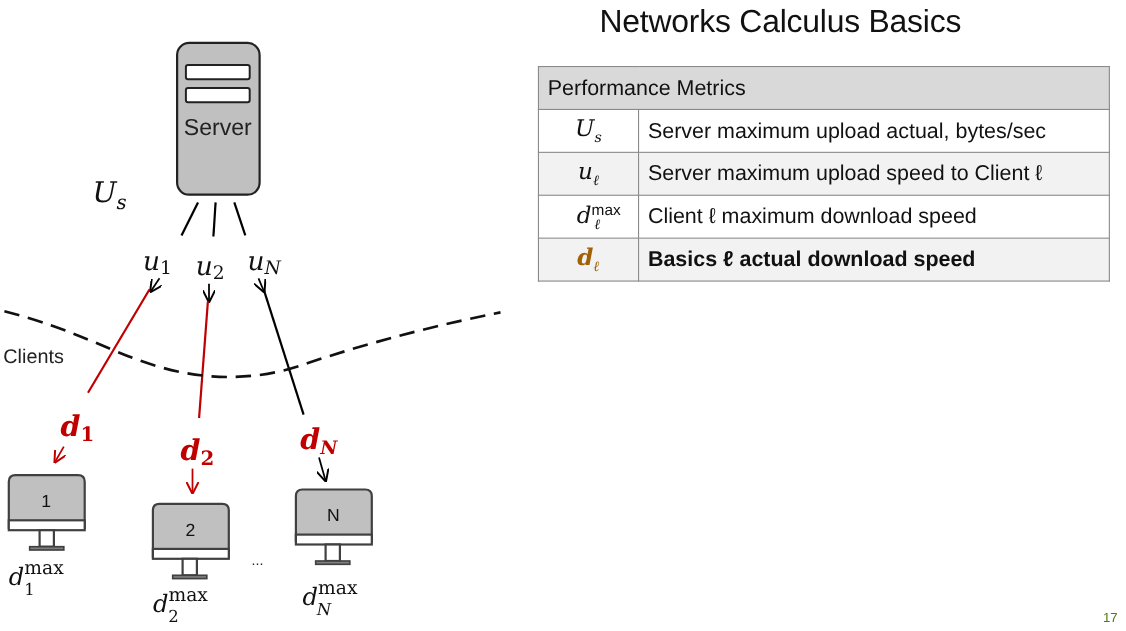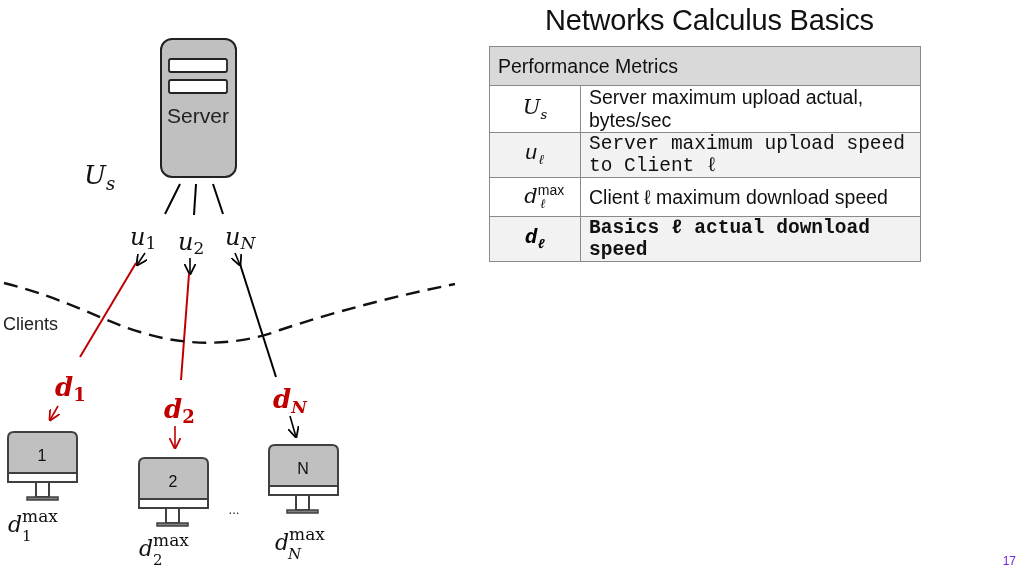--- a/index.html
+++ b/index.html
@@ -1,37 +1,37 @@
 <!DOCTYPE html>
 <html><head>
   <meta charset="utf-8">
   <style>
     html, body { margin: 0; padding: 0; background: #ffffff; }
     body { width: 1024px; height: 574px; position: relative; overflow: hidden;
            font-family: "Liberation Sans", sans-serif; color: #111; }
     #slide-title { position: absolute; left: 497px; top: 4px; font-size: 29px;
                    font-family: "Liberation Sans", sans-serif; color: #111; letter-spacing: -0.2px; margin-left: 48px; }
-    #metrics-table { position: absolute; left: 489px; top: 46px; width: 432px;
+    #metrics-table { position: absolute; left: 489px; top: 60px; width: 520px;
                      border-collapse: collapse; font-size: 19.5px; }
     #metrics-table td, #metrics-table th { border: 1px solid #8a8a8a; }
     #metrics-table th { background: #d9d9d9; text-align: left; font-weight: normal;
                         padding: 0 8px; height: 38px; }
     #metrics-table td { height: 38px; padding: 0 8px; }
     #metrics-table tr.row-odd td { background: #ffffff; }
-    #metrics-table tr.row-even td { background: #f2f2f2; font-family: Liberation Mono, monospace; }
+    #metrics-table tr.row-even td { background: #f2f2f2; }
     td.sym { width: 74px; text-align: center; font-family: "DejaVu Serif", serif;
              font-style: italic; font-size: 21px; }
     td.sym sub { font-size: 13px; }
     td.sym sup { font-size: 14px; font-style: normal; font-family: "Liberation Sans", sans-serif; }
     .bold-row td.desc { font-weight: bold; }
-    .red { color: #000000; }
+    .red { color: #a16207; }
     .sym-bold { font-weight: bold; }
     #diagram { position: absolute; left: 0; top: 0; }
     .math { font-family: "DejaVu Serif", serif; font-style: italic; }
-    #page-number { position: absolute; right: 8px; bottom: 6px; font-size: 12px; color: #6d28d9; }
+    #page-number { position: absolute; right: 8px; bottom: 6px; font-size: 12px; color: #4d7c0f; }
   </style>
 </head>
 <body>
 
 <div id="slide-title">Networks Calculus Basics</div>
 
 <table id="metrics-table">
   <tbody>
       <tr>
     <th colspan="2">Performance Metrics</th>

